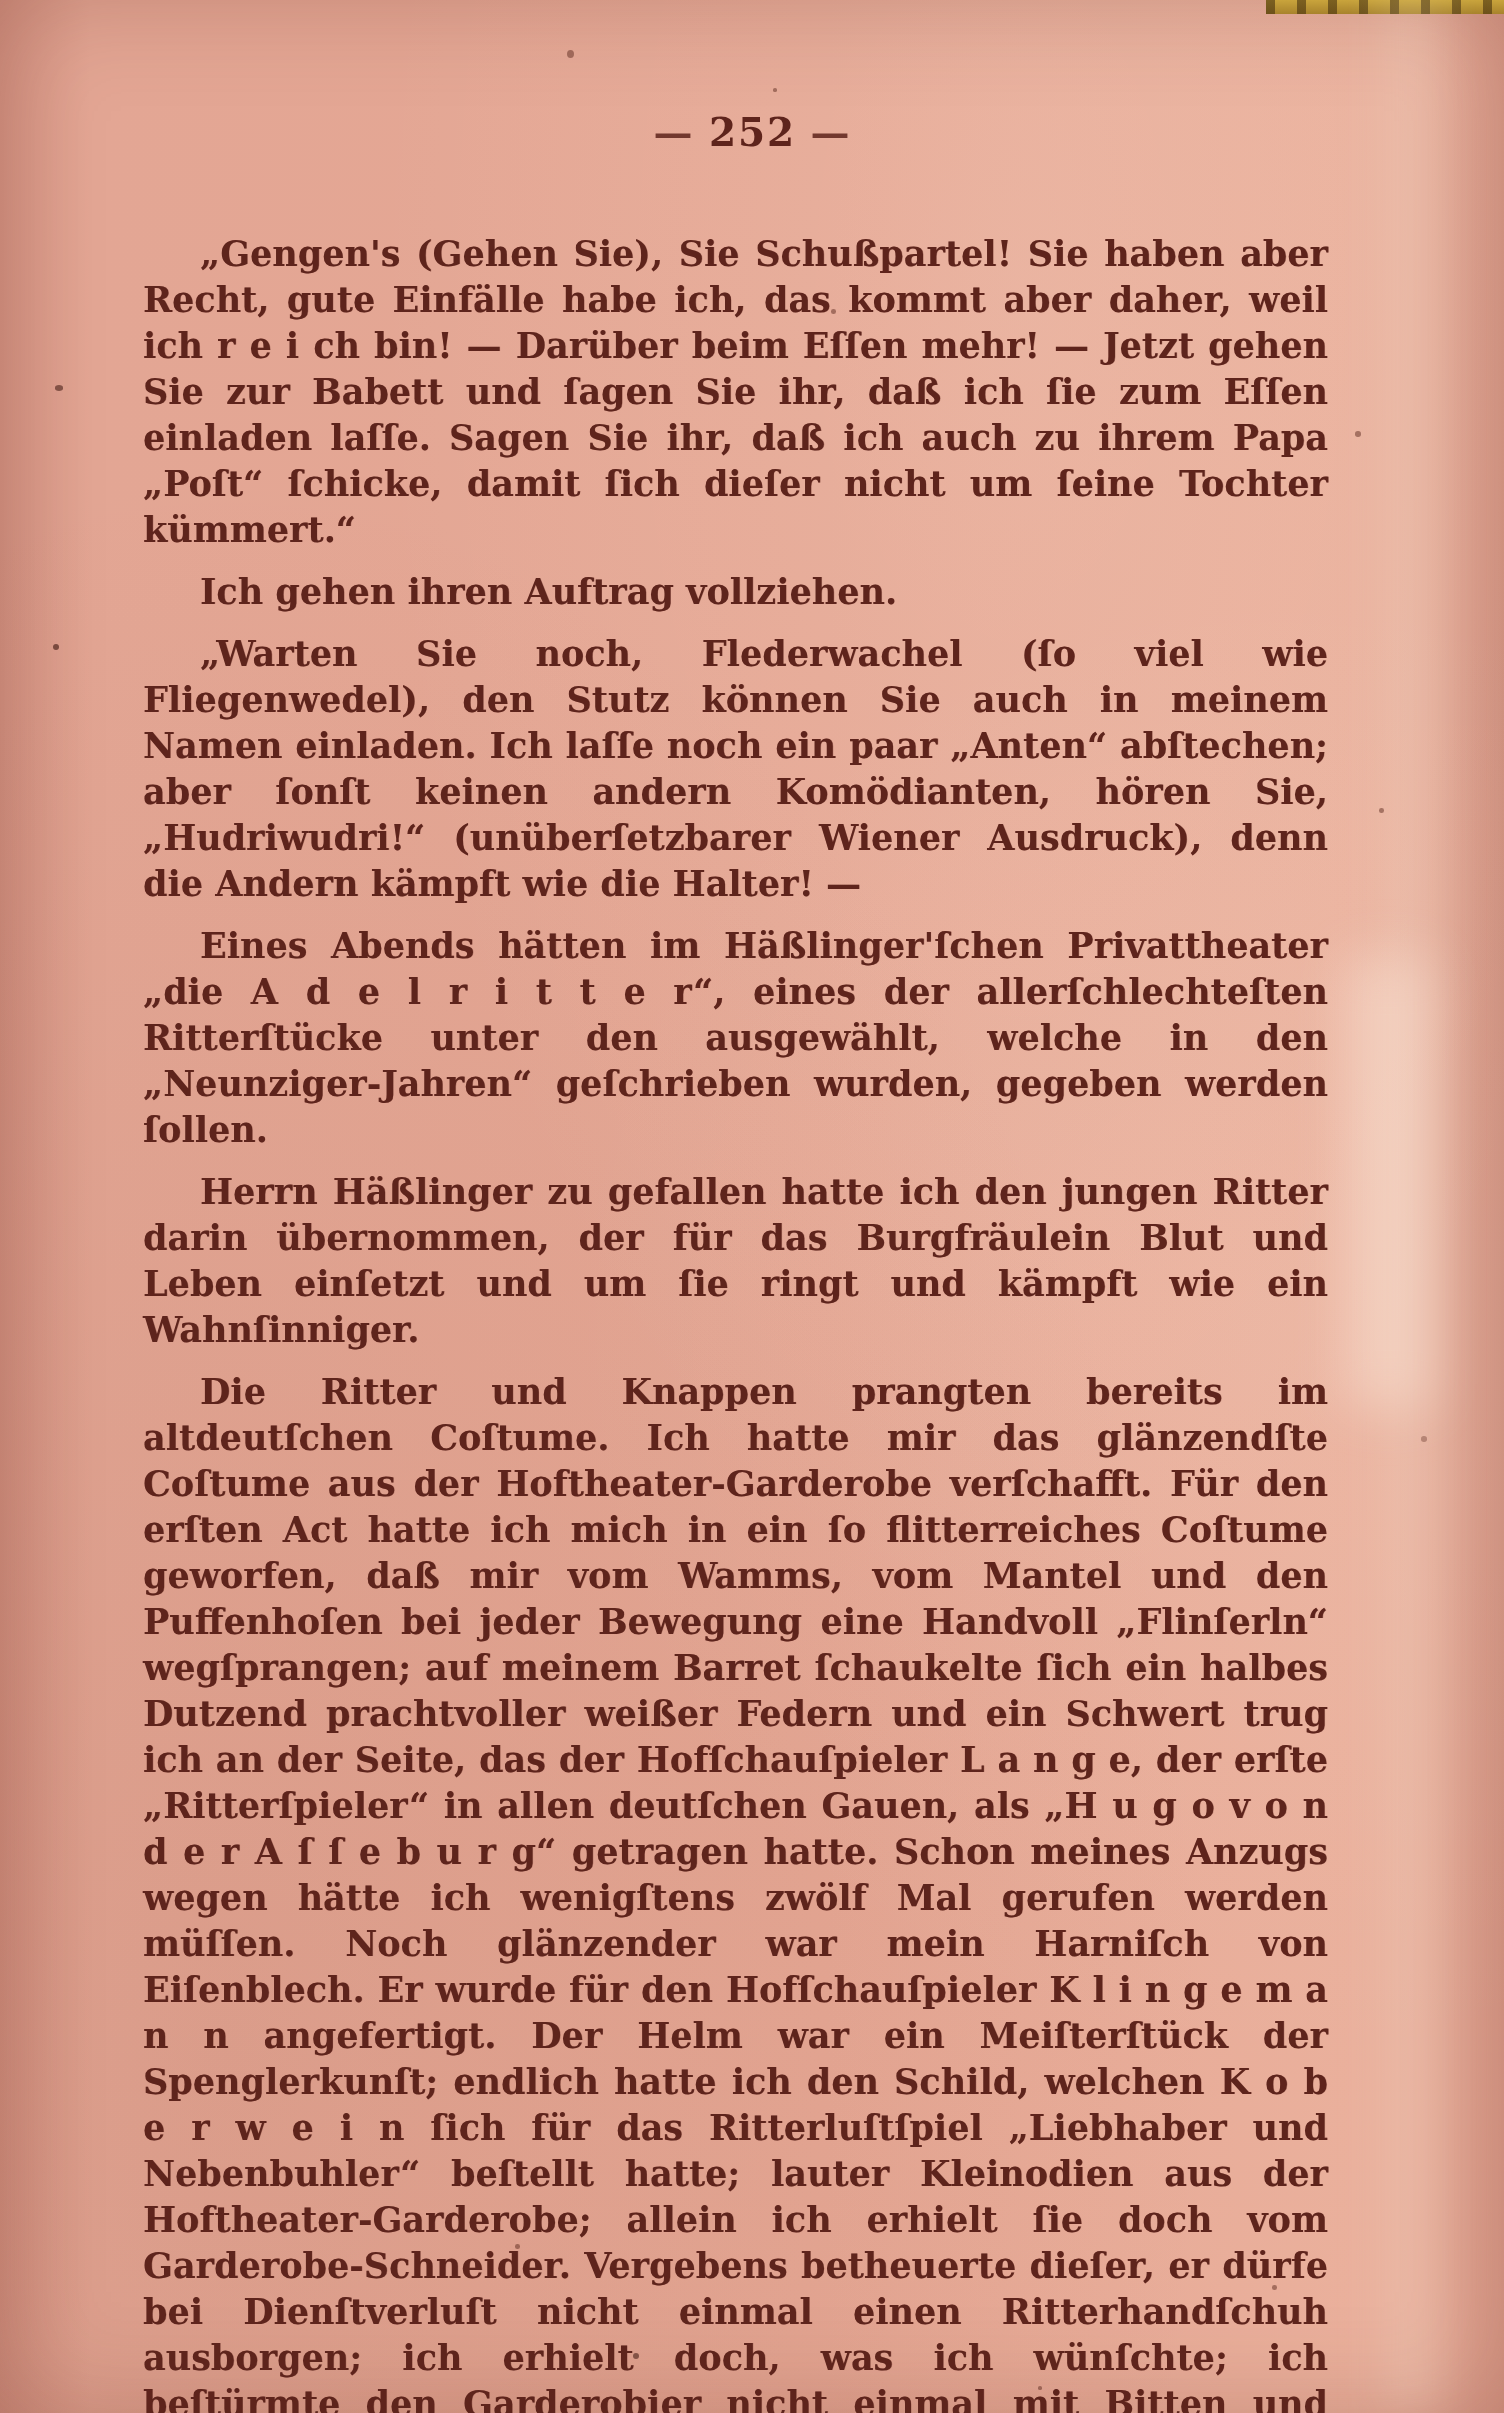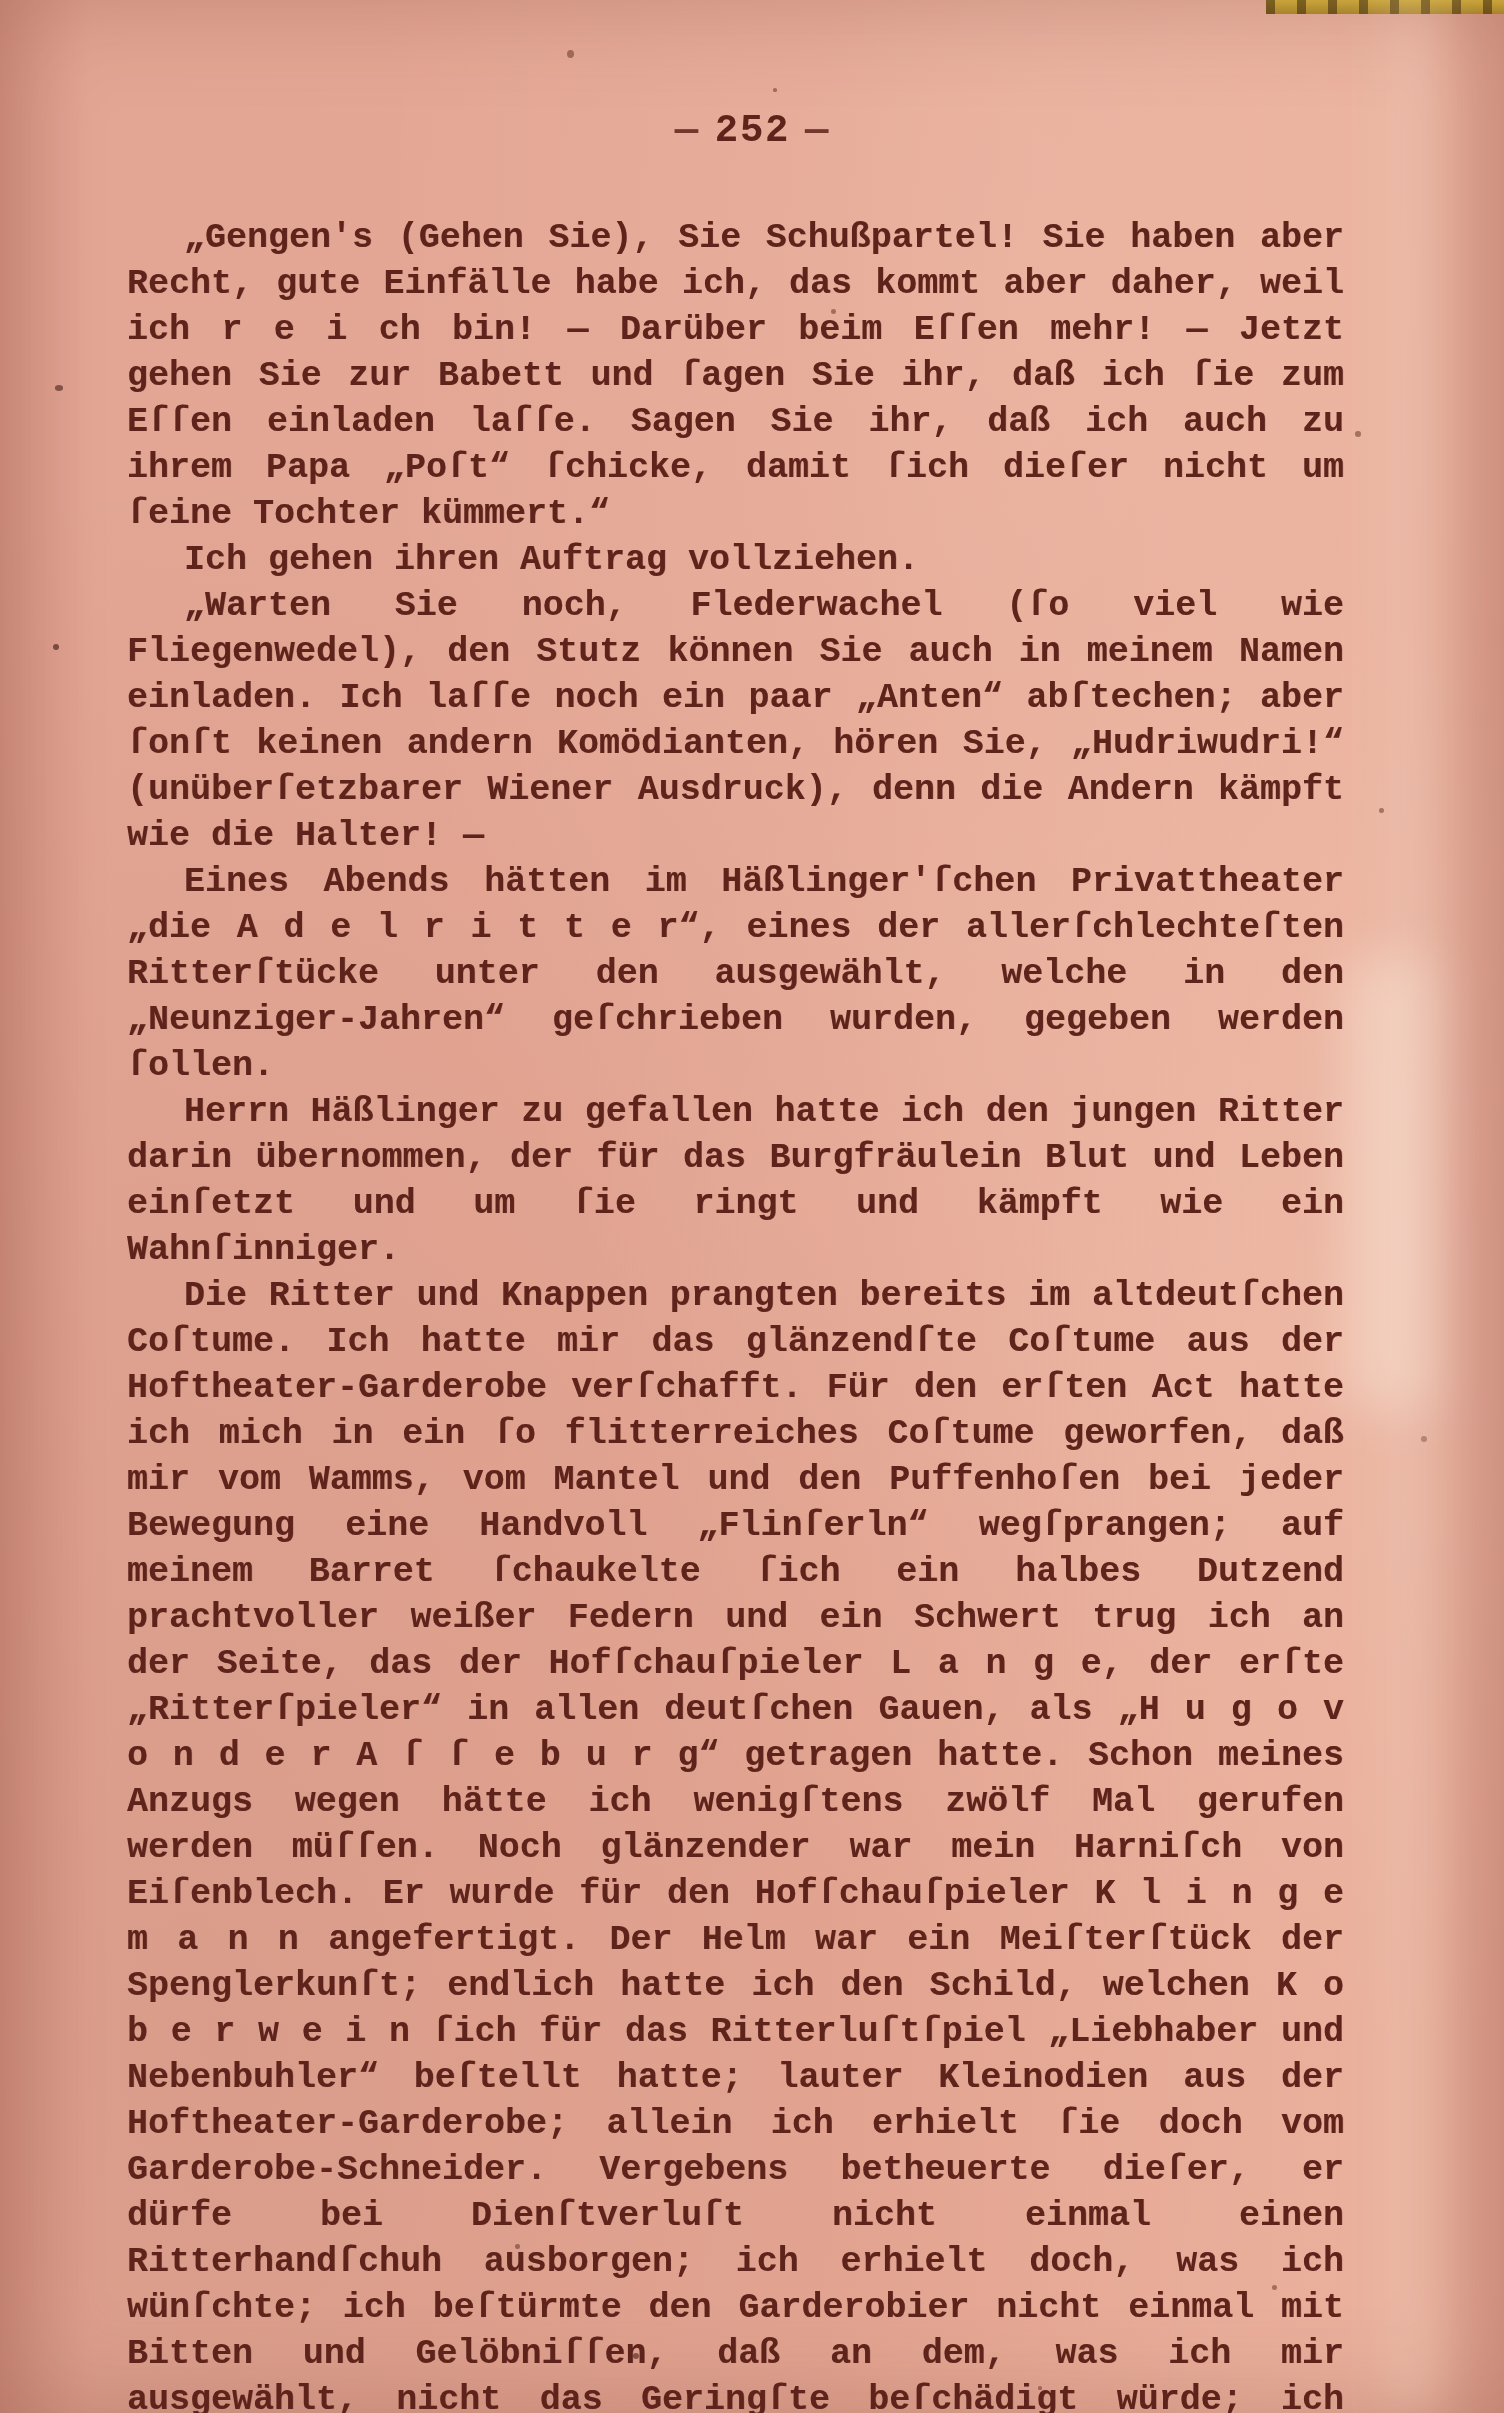--- a/index.html
+++ b/index.html
@@ -16,21 +16,20 @@
   }
   .page {
     position: absolute;
     inset: 0;
     background:
       radial-gradient(ellipse at 68% 12%, rgba(255,238,222,0.14), transparent 45%),
       radial-gradient(ellipse at 15% 85%, rgba(140,70,50,0.10), transparent 55%),
       radial-gradient(ellipse at 85% 55%, rgba(255,240,225,0.10), transparent 40%),
       linear-gradient(90deg, #d59484 0%, #e3a694 6%, var(--paper, #e5a794) 55%, #eab09c 90%, #dc9d8b 100%);
     box-shadow: inset 0 0 101px rgba(110,50,35,0.28);
-    font-family: Liberation Mono, monospace;
   }
   
   .binding {
     position: absolute;
     left: 0; top: 0; bottom: 0;
     width: 59px;
     background: linear-gradient(90deg,
       var(--binding, #241410) 0%,
       #30Yaa 0%,
       #2a1810 18%,
@@ -81,21 +80,21 @@
     left: 127px;
     width: 1217px;
     color: var(--ink, #5e241c);
     font-size: 35px;
     line-height: 46px;
     font-weight: bold;
     text-align: justify;
     text-shadow: 0.4px 0.4px 0 rgba(94,36,28,0.35);
   }
   .text-block p {
-    margin: 0;
+    margin: 16px;
     text-indent: 57px;
   }
   .spot {
     position: absolute;
     border-radius: 50%;
     background: rgba(80,30,20,0.45);
   }
   .s1  { left: 567px;  top: 50px;   width: 7.4px; height: 8.3px; }
   .s2  { left: 831px;  top: 309px;  width: 4.6px; height: 4.6px; }
   .s3  { left: 1355px; top: 431px;  width: 5.5px; height: 5.5px; }

